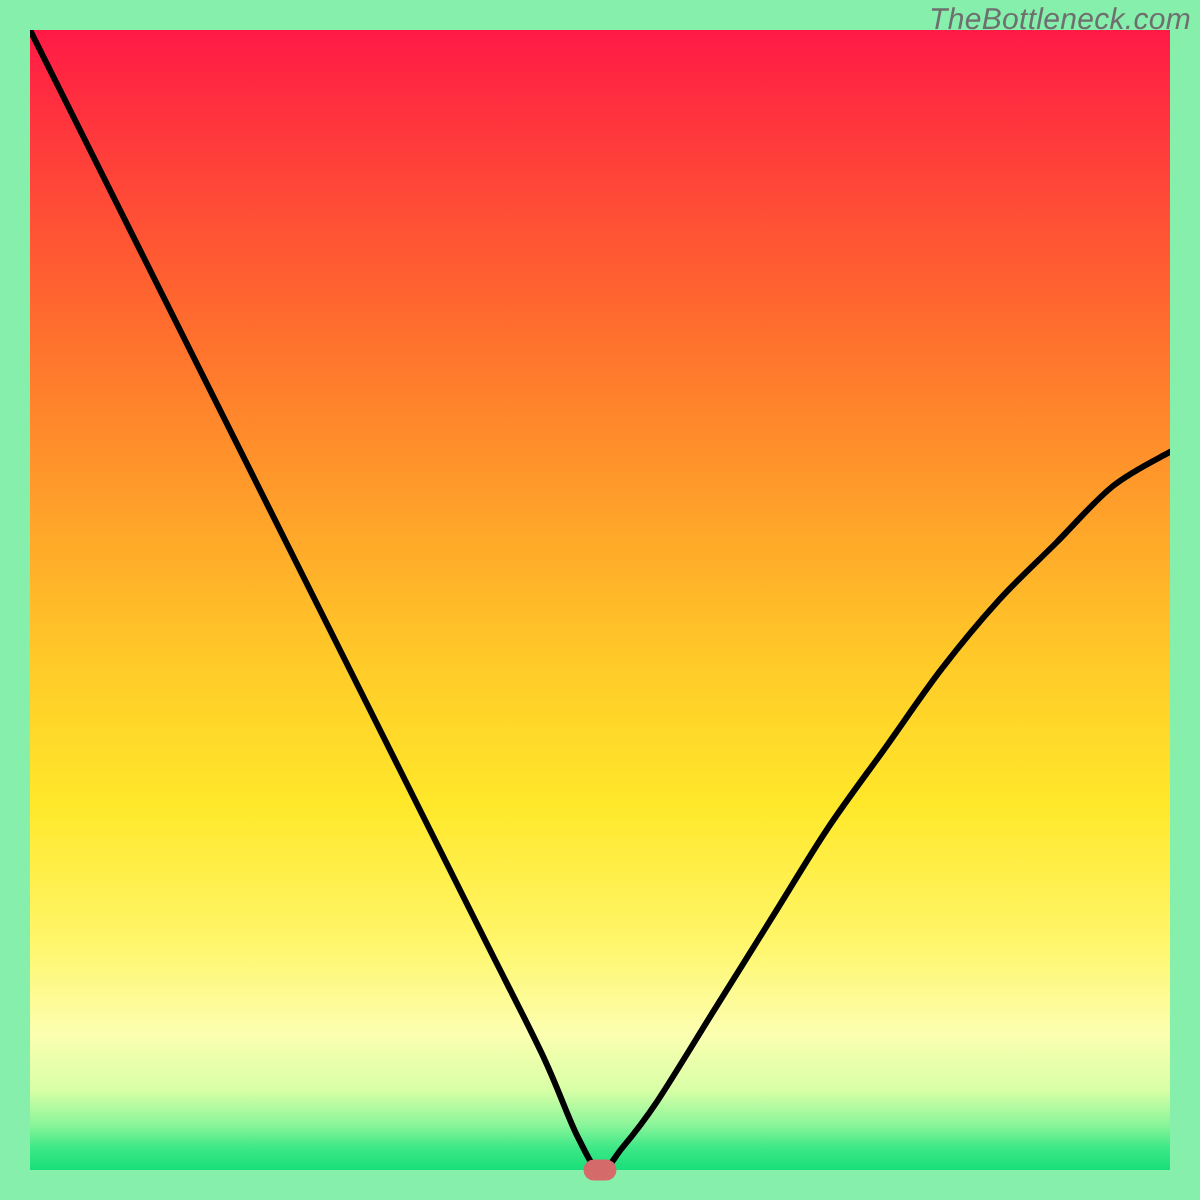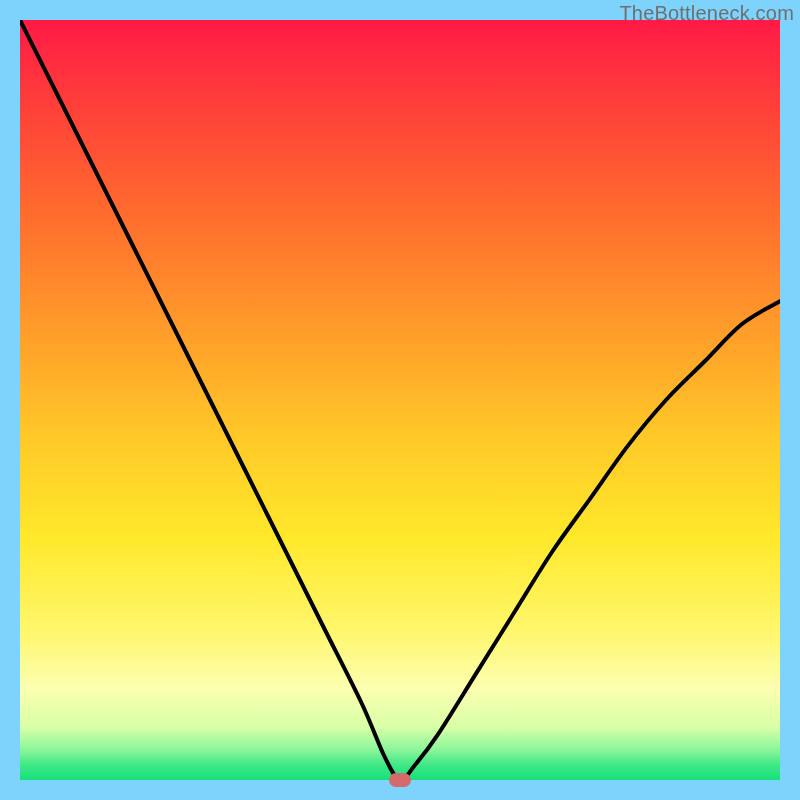--- a/index.html
+++ b/index.html
@@ -8,21 +8,22 @@
     width: 800px;
     height: 800px;
     background: #000;
     overflow: hidden;
     font-family: Arial, Helvetica, sans-serif;
   }
   .frame {
     position: relative;
     width: 800px;
     height: 800px;
-    background: #7dd3fc;
+    background: #86efac;
+    font-style: italic;
   }
   .plot-area {
     position: absolute;
     left: 20px;
     top: 20px;
     width: 760px;
     height: 760px;
     background: linear-gradient(to bottom,
       #ff1a46 0%,
       #ff3b3b 10%,

